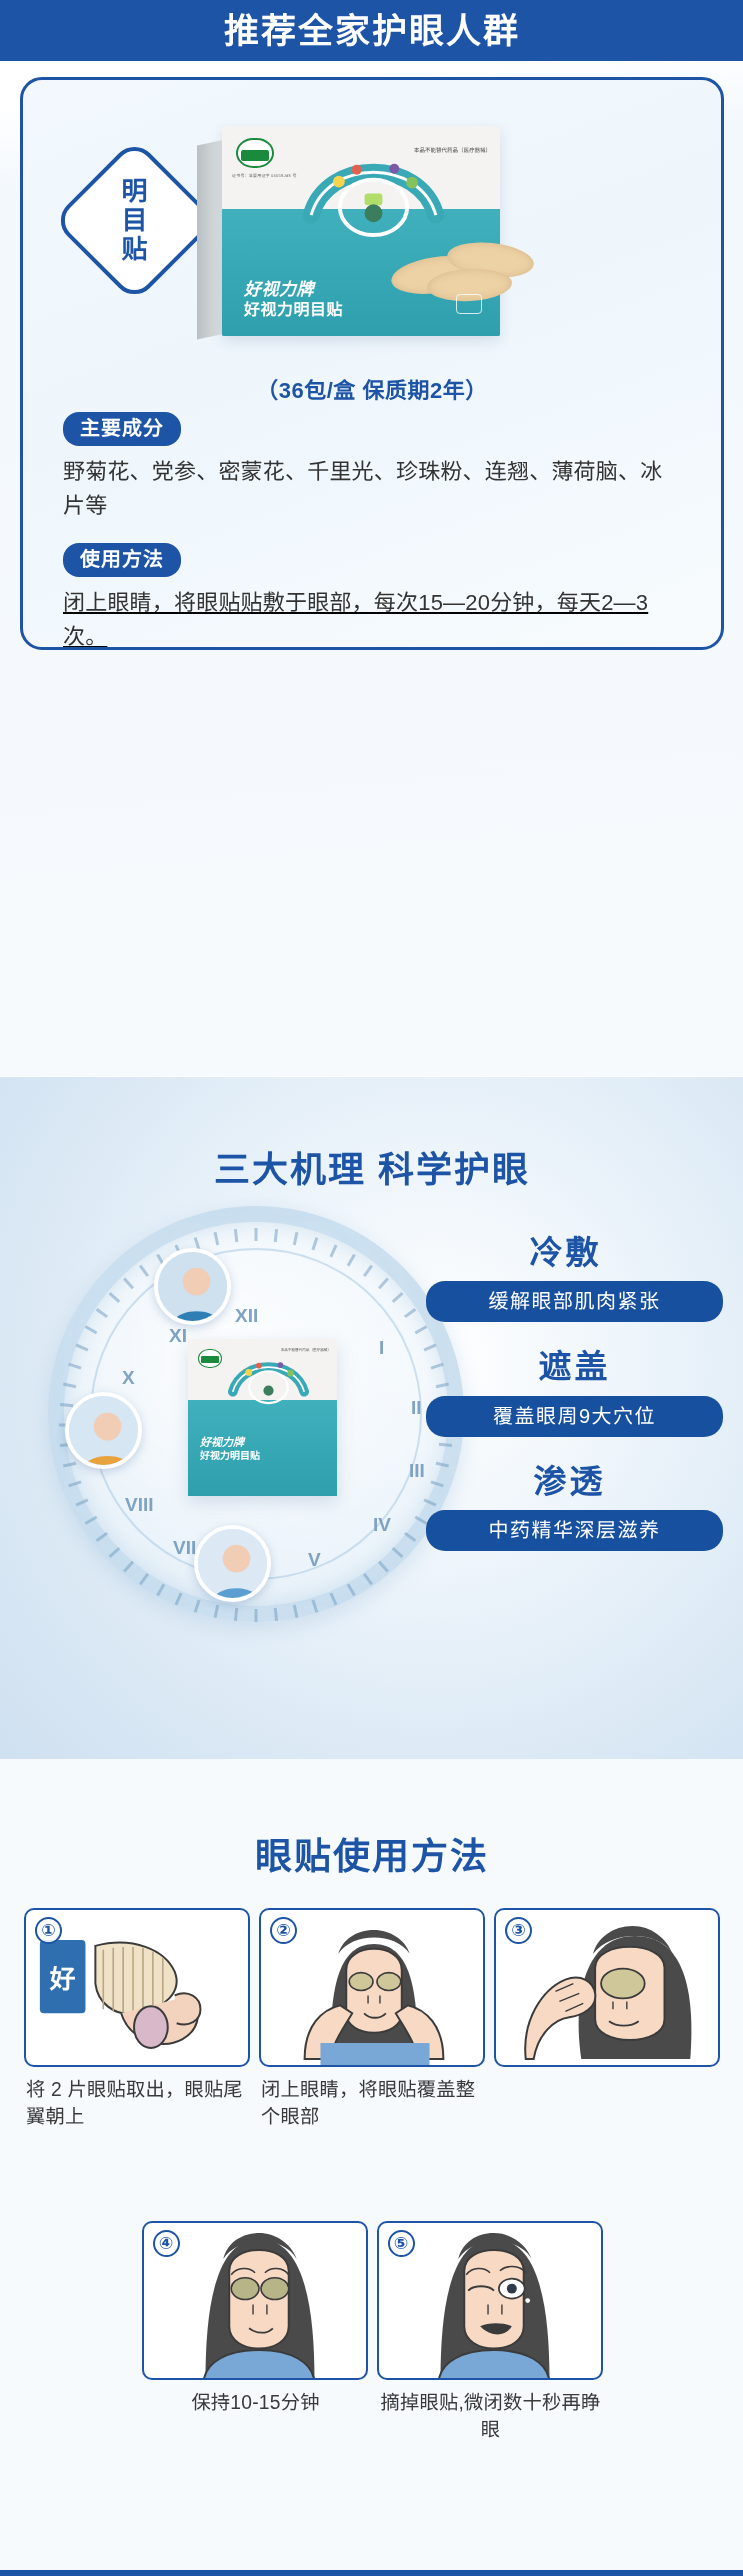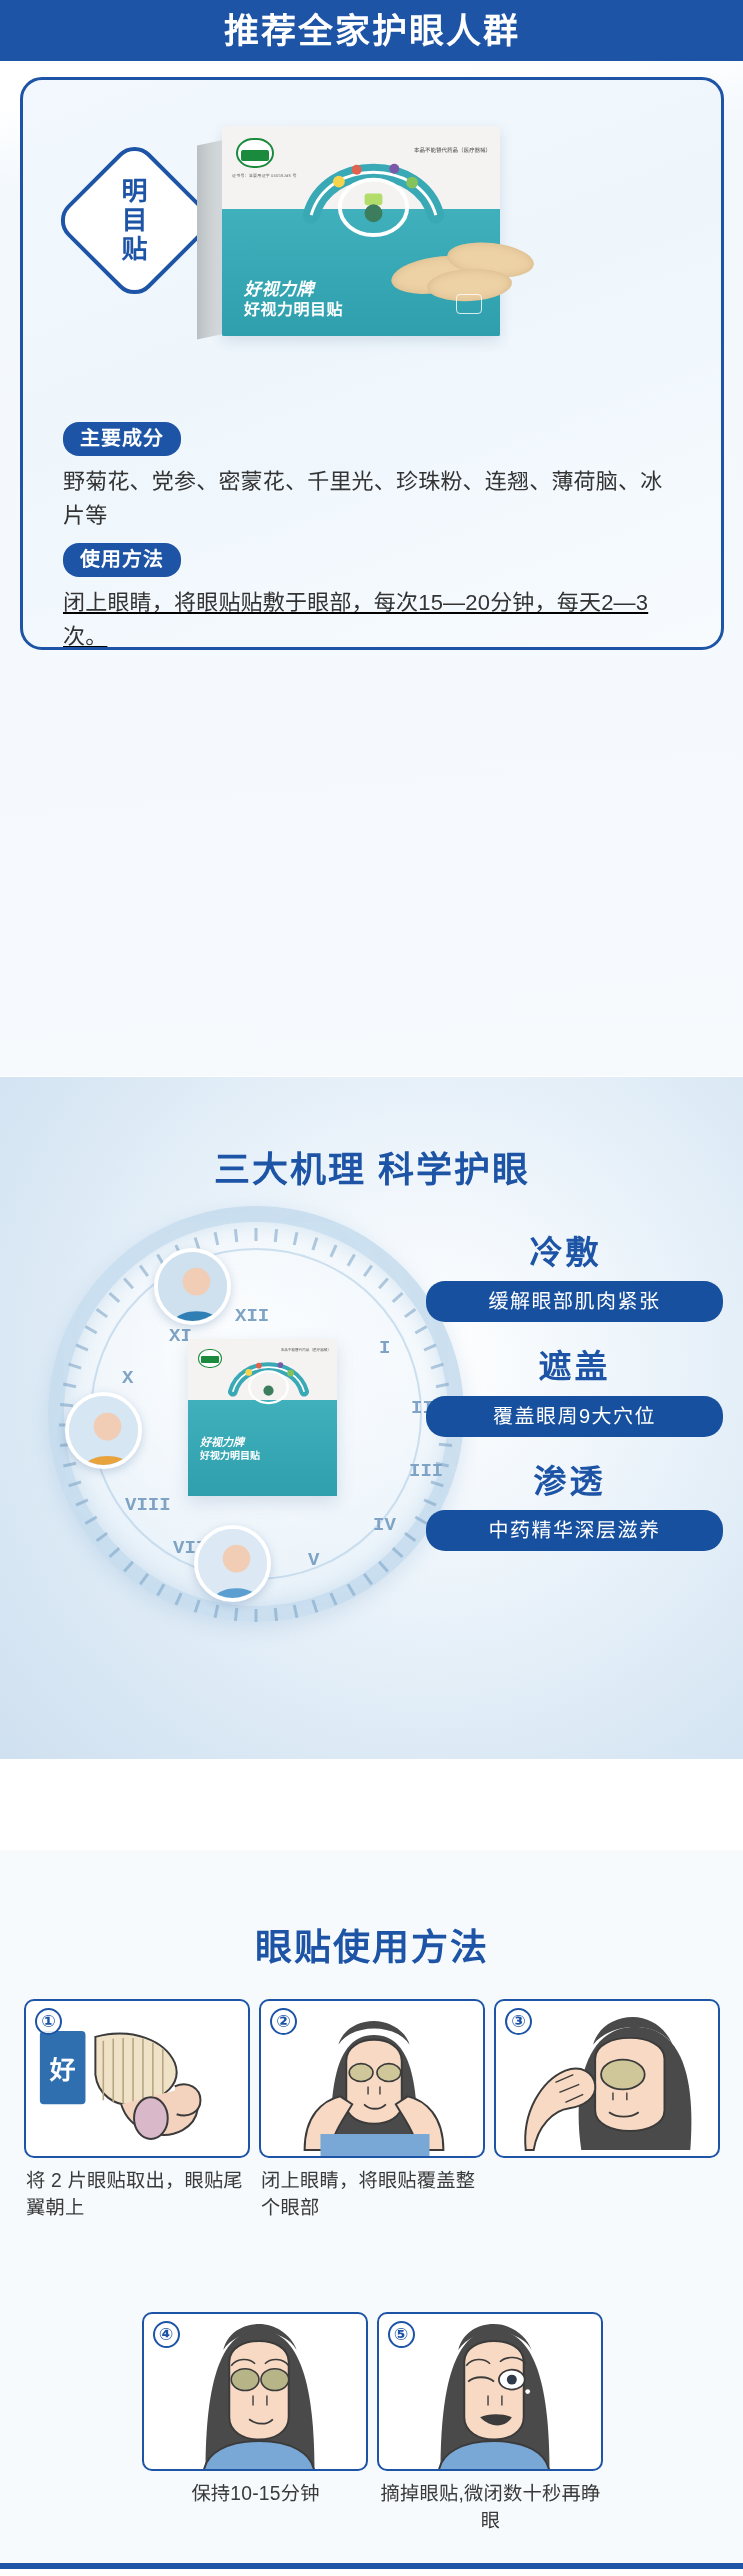--- a/index.html
+++ b/index.html
@@ -116,21 +116,21 @@
   .info-block { position:absolute; left:40px; right:40px; }
   .pill {
     display:inline-block; background:#1d54a6; color:#ffffff;
     font-size:20px; font-weight:bold; border-radius:16px;
     padding:4px 17px 5px; line-height:1.25; letter-spacing:1px;
   }
   .info-body {
     margin-top:9px; color:#333333; font-size:22px; line-height:1.55;
     letter-spacing:0.2px;
   }
-  .blk-ing  { top:342px; }
+  .blk-ing  { top:332px; }
   .blk-use  { top:463px;text-decoration:underline; }
   .blk-eff  { top:568px; }
 
   
   .sec-mech {
     position:absolute; left:0; top:1077px; width:744px; height:682px;
     background:
       radial-gradient(circle at 58% 42%, #ffffff 0%, #eef5fb 34%, #dbe9f5 70%, #cfe0f0 100%);
     overflow:hidden;
   }
@@ -145,21 +145,21 @@
     background:radial-gradient(circle at 42% 35%, rgba(255,255,255,.85), rgba(222,236,247,.55));
     box-shadow:0 0 22px rgba(150,185,215,.35) inset, 0 6px 20px rgba(120,160,200,.22);
   }
   .clock-inner{
     position:absolute; left:26px; top:26px; right:26px; bottom:26px;
     border-radius:50%; border:2px solid rgba(175,205,230,.6);
   }
   .tick{ position:absolute; left:50%; top:6px; width:3px; height:13px;
          background:rgba(120,160,195,.55); transform-origin:50% 197px; }
   .numeral{ position:absolute; color:#7fa3c4; font-size:19px;
-            font-family:Liberation Mono, monospace; font-weight:bold;text-align:center; }
+            font-family:Liberation Sans, sans-serif; font-weight:bold;text-align:center; }
 
   .mini-box {
     position:absolute; left:188px; top:262px; width:149px; height:157px;
     background:#f3f2f0; box-shadow:0 6px 16px rgba(60,100,150,.18);
     overflow:hidden;
   }
   .mini-box .mtop{ position:absolute; left:0; right:0; top:0; height:61px; background:#f4f3f1;}
   .mini-box .mteal{ position:absolute; left:0; right:0; top:61px; bottom:0;
                     background:linear-gradient(180deg,#3fb0bc,#2f9fad); }
   .mini-brand{ position:absolute; left:12px; bottom:34px; color:#fff; z-index:3;
@@ -192,21 +192,21 @@
     display:block; background:#17509e; color:#ffffff; border-radius:19px;
     font-size:20px; letter-spacing:1.5px; text-align:center;
     padding:8px 8px 9px; line-height:1.2;
   }
   .mech-row.r1 .mech-word{ padding-right:18px; }
   .mech-row.r2 .mech-word{ padding-right:0px; }
   .mech-row.r3 .mech-word{ padding-right:10px; }
 
   
   .sec-steps {
-    position:absolute; left:0; top:1850px; width:744px; height:719px;
+    position:absolute; left:0; top:1759px; width:744px; height:817px;
     background:#f6fafd;
   }
   .steps-title {
     position:absolute; left:0; right:0; top:67px; text-align:center;
     color:#1d54a6; font-size:37px; font-weight:bold; letter-spacing:2px;
   }
   .steps-grid {
     position:absolute; left:22px; top:149px; width:700px;
     display:flex; flex-wrap:wrap; gap:10px 9px; justify-content:center;
   }
@@ -281,20 +281,21 @@
             <span class="b2">好视力明目贴</span>
           </div>
           <div class="box-mini-seal"></div>
         </div>
 
         <div class="patch p1"></div>
         <div class="patch p2"></div>
         <div class="patch p3"></div>
       </div>
 
+      <div class="spec-line">（36包/盒 保质期2年）</div>
 
       <div class="info-block blk-ing">
         <span class="pill">主要成分</span>
         <div class="info-body">野菊花、党参、密蒙花、千里光、珍珠粉、连翘、薄荷脑、冰片等</div>
       </div>
 
       <div class="info-block blk-use">
         <span class="pill">使用方法</span>
         <div class="info-body">闭上眼睛，将眼贴贴敷于眼部，每次15—20分钟，每天2—3次。</div>
       </div>

